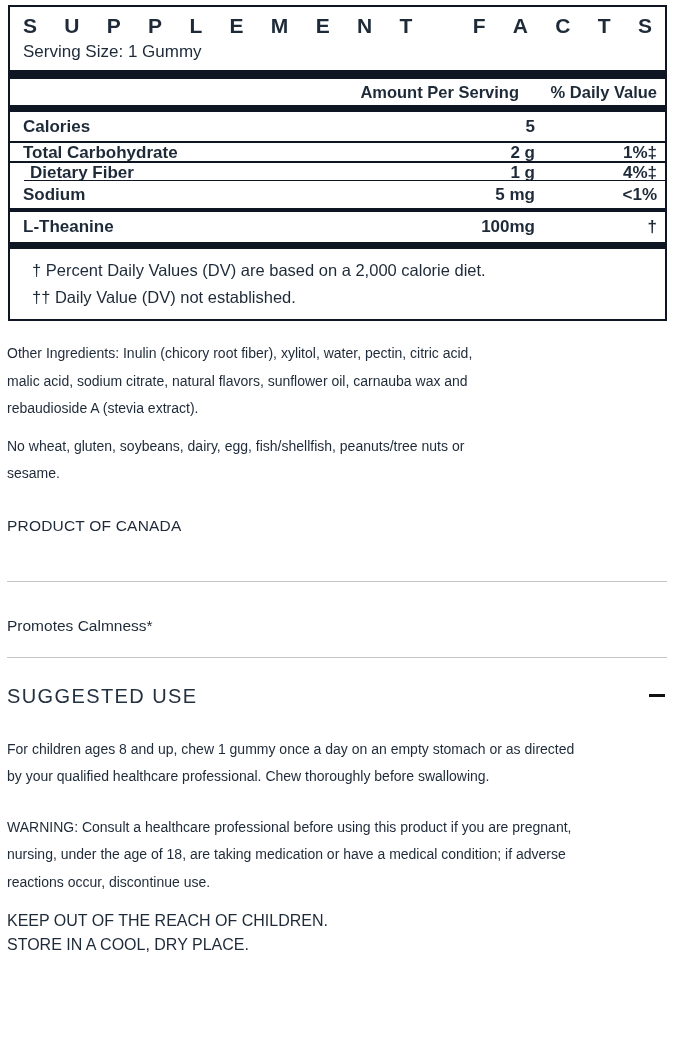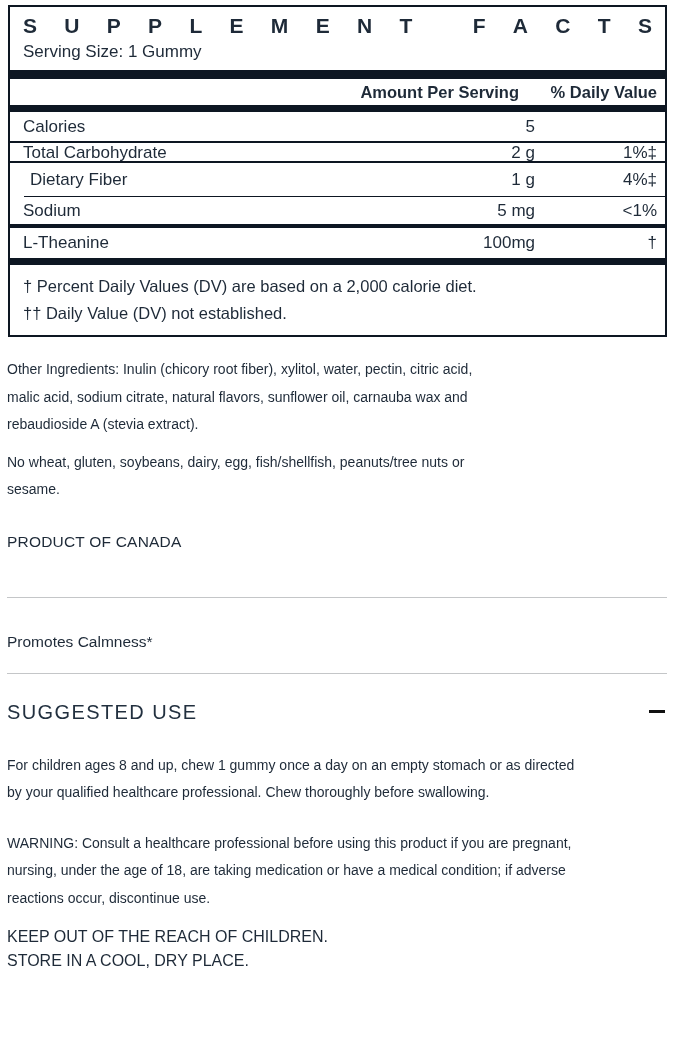--- a/index.html
+++ b/index.html
@@ -31,34 +31,35 @@
     font-size:21px;font-weight:700;line-height:26px;
   }
   .sf-serving{font-size:17px;line-height:22px;margin-top:2px;}
   .bar-lg{height:9px;background:var(--bar);}
   .bar-md{height:7px;background:var(--bar);}
   .sf-row{
     display:grid;grid-template-columns:1fr 122px;
     align-items:center;
     padding:0 8px 0 13px;
     font-size:17px;
+    font-weight:bold;
   }
   .sf-colhead{height:26px;font-size:16.5px;font-weight:700;gap:16px;}
   .sf-colhead .amt-col{text-align:right;}
   .cell-main{display:flex;justify-content:space-between;align-items:center;}
   .cell-dv{text-align:right;}
   .row-cal{height:31px;border-bottom:2px solid var(--bar);}
   .row-carb{height:20px;border-bottom:2px solid var(--bar);}
-  .row-fiber{height:34px;position:relative;border-radius:11px;}
+  .row-fiber{height:18px;position:relative;border-radius:11px;}
   .row-fiber .nutrient{padding-left:7px;}
   .row-fiber::after{content:'';position:absolute;left:14px;right:0;bottom:0;height:1px;background:var(--bar);}
   .row-sodium{height:31px;border-bottom:4px solid var(--bar);}
   .row-lthea{height:30px;}
   .sf-footnotes{
-    padding:8px 13px 8px 13px;
+    padding:8px 13px 8px 22px;
     font-size:16.5px;line-height:27px;
     white-space:pre-line;
   }
 
   
   .para{font-size:14px;line-height:27.5px;white-space:pre-line;}
   .p-ingredients{margin-top:19px;}
   .p-allergens{margin-top:10px;}
   .p-origin{margin-top:27px;font-size:15.5px;line-height:22px;letter-spacing:0.2px;}
 

